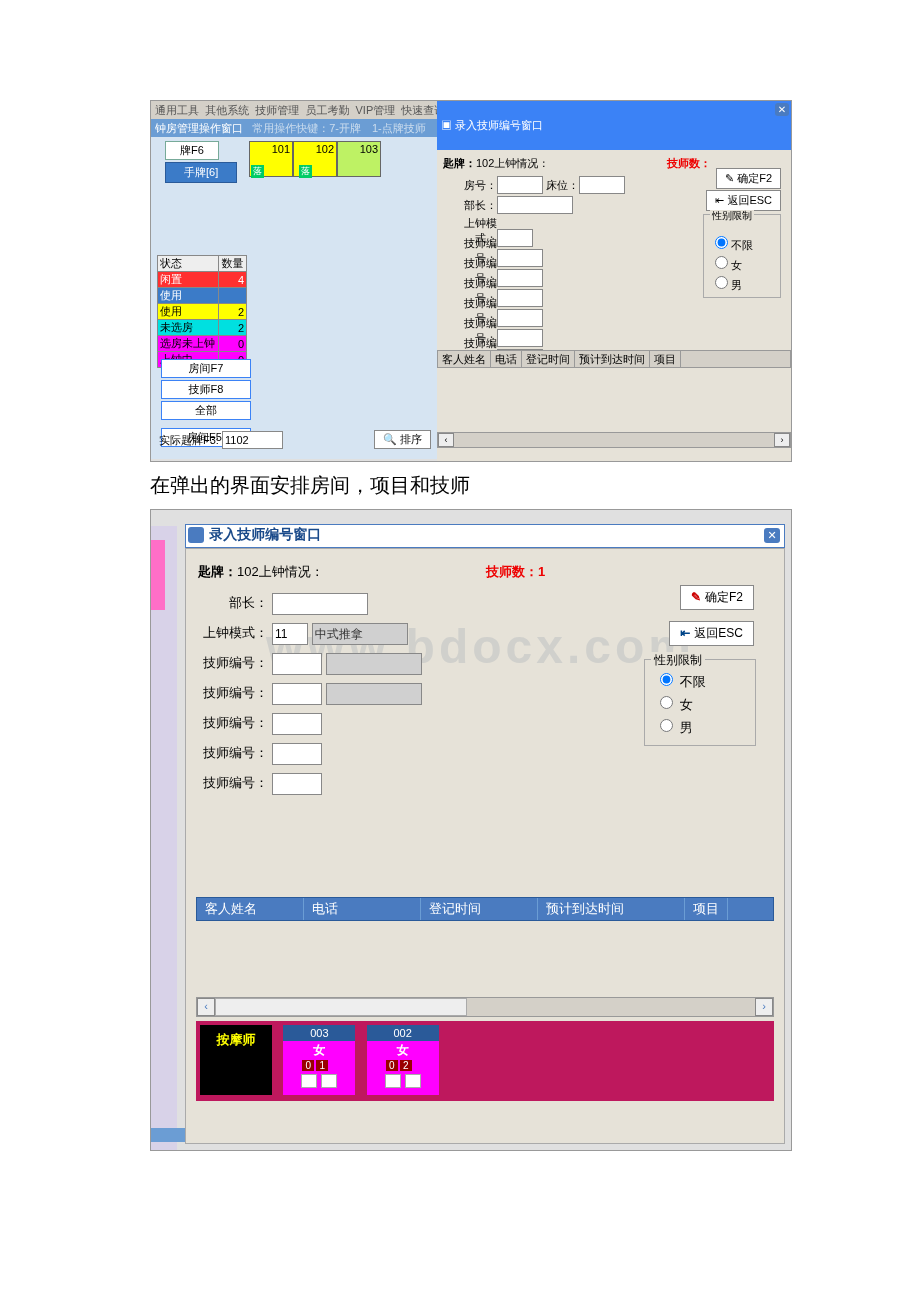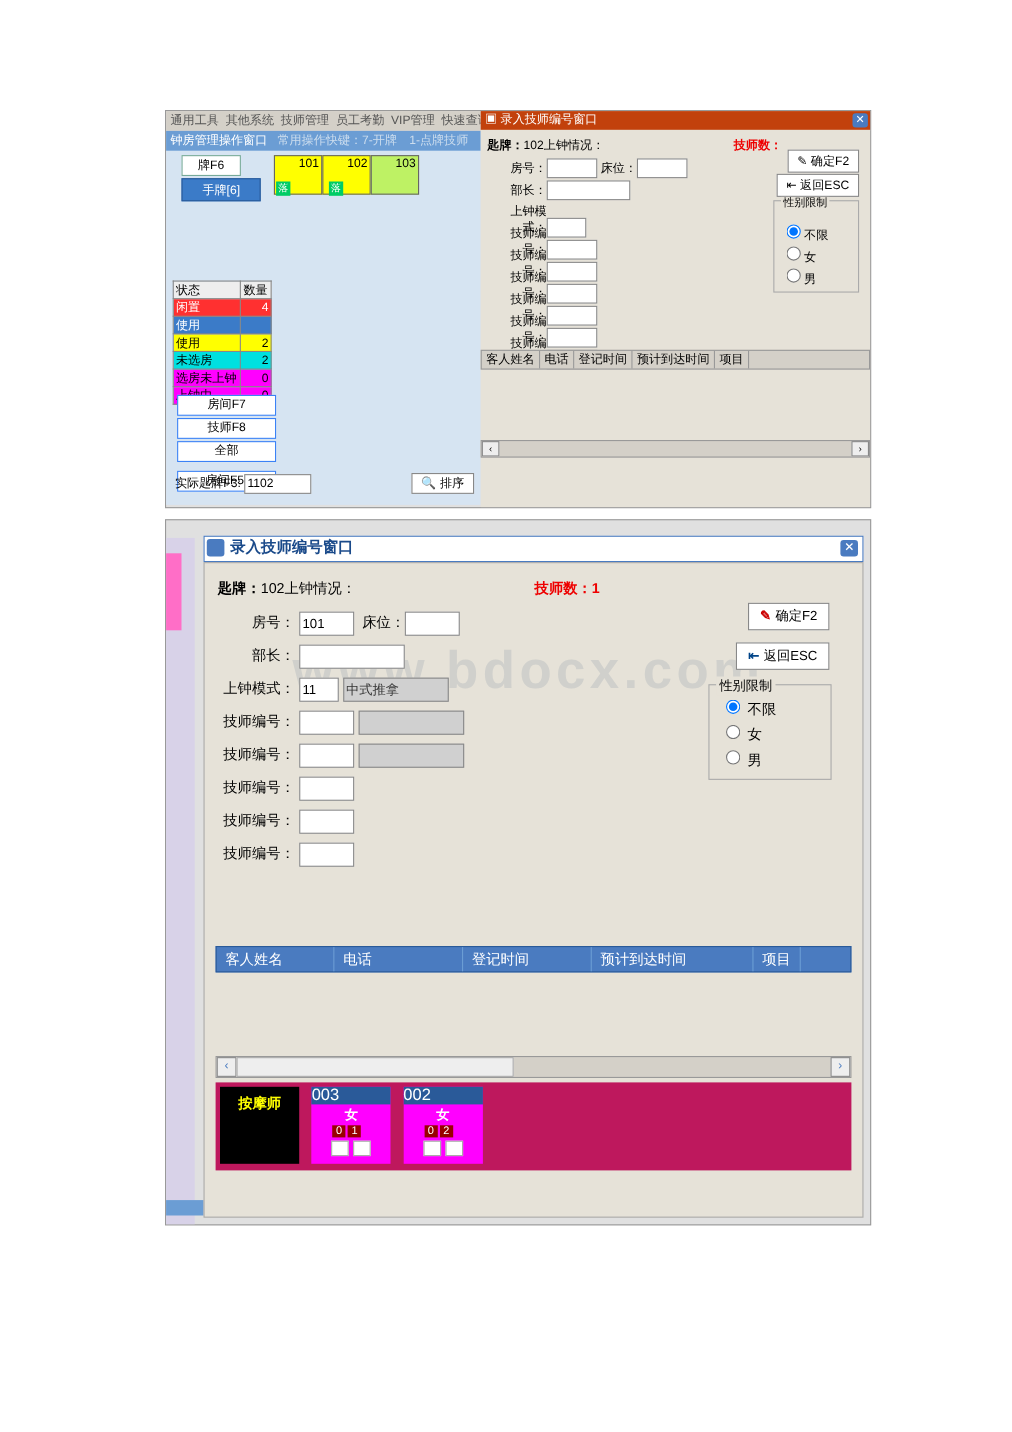--- a/index.html
+++ b/index.html
@@ -23,21 +23,21 @@
 .st-blue{background:#3b7bc8;color:#fff}
 .st-yel{background:#ffff00}
 .st-cyan{background:#00e0e0}
 .st-mag{background:#ff00ff}
 .sidebtns{position:absolute;left:10px;top:240px;width:90px}
 .sidebtns div{background:#fff;border:1px solid #3b82f6;text-align:center;height:17px;line-height:17px;margin-bottom:2px;font-size:11px}
 .footer1{position:absolute;left:8px;bottom:10px;font-size:11px}
 .footer1 input{width:55px;height:14px;font-size:11px;border:1px solid #888}
 .paixu{position:absolute;right:6px;bottom:10px;background:#fff;border:1px solid #888;padding:1px 8px;font-size:11px}
 .rightpane{position:absolute;left:286px;top:0;right:0;height:100%;background:#e6e2d8}
-.rp-title{background:#c2410c;color:#fff;height:17px;line-height:17px;padding:0 4px;font-size:11px}
+.rp-title{background:#3b82f6;color:#fff;height:17px;line-height:17px;padding:16px 4px;font-size:11px}
 .rp-close{position:absolute;right:2px;top:2px;width:14px;height:13px;background:#4a7bc0;color:#fff;text-align:center;line-height:13px;border-radius:3px;font-size:10px}
 .rp-body{padding:4px 6px;font-size:11px;position:relative;height:280px}
 .rp-row{margin:2px 0;height:18px}
 .rp-row label{display:inline-block;width:54px;text-align:right}
 .rp-row input{height:14px;border:1px solid #888;font-size:11px}
 .red{color:#e00;font-weight:bold}
 .okbtn,.escbtn{position:absolute;right:10px;background:#fff;border:1px solid #888;padding:2px 8px;font-size:11px}
 .okbtn{top:18px}.escbtn{top:40px}
 .genderbox{position:absolute;right:10px;top:64px;border:1px solid #aaa;padding:4px 6px;font-size:11px;width:64px}
 .genderbox .t{position:relative;top:-10px;background:#e6e2d8;padding:0 2px;font-size:10px}
@@ -73,21 +73,21 @@
 .s2-gender .t{position:absolute;top:-8px;left:6px;background:#e6e2d8;padding:0 3px;font-size:12px}
 .s2-gender div{margin:2px 0}
 .s2-tblhead{position:absolute;left:10px;right:10px;top:348px;background:#4a7bc0;color:#fff;height:22px;line-height:22px;font-size:13px;border:1px solid #2a5a99}
 .s2-tblhead span{display:inline-block;padding:0 8px;border-right:1px solid #6b9dd4}
 .s2-scroll{position:absolute;left:10px;right:10px;top:448px;height:18px;background:#d4d0c8;border:1px solid #999}
 .s2-scroll .l,.s2-scroll .r{position:absolute;width:16px;height:16px;background:#eee;border:1px solid #888;top:0;text-align:center;line-height:14px;font-size:11px;color:#4a7bc0}
 .s2-scroll .l{left:0}.s2-scroll .r{right:0}
 .s2-scroll .thumb{position:absolute;left:18px;width:250px;height:16px;background:#eee;border:1px solid #aaa;top:0}
 .s2-bottombar{position:absolute;left:10px;right:10px;top:472px;height:80px;background:#be185d}
 .s2-mas{display:inline-block;background:#ff00ff;color:#fff;width:72px;height:70px;margin:4px;vertical-align:top;font-size:12px}
-.s2-mas .hd{background:#2a5a99;color:#fff;height:16px;line-height:16px;font-size:15px}
+.s2-mas .hd{background:#2a5a99;color:#fff;text-align:center;height:16px;line-height:16px;font-size:11px}
 .s2-mas .nm{text-align:center;font-weight:bold;height:18px;line-height:18px}
 .s2-mas .cnt{font-size:10px;padding:0 18px}
 .s2-mas .cnt span{display:inline-block;background:#900;color:#fff;width:12px;text-align:center;margin:1px}
 .s2-mas .sq{text-align:center}
 .s2-mas .sq i{display:inline-block;width:14px;height:12px;background:#fff;border:1px solid #aaa;margin:2px}
 .s2-lab{display:inline-block;background:#000;color:#ff0;width:72px;height:70px;margin:4px;vertical-align:top;font-size:13px;font-weight:bold;text-align:center;line-height:30px}
 </style>
 </head>
 <body>
 
@@ -197,41 +197,41 @@
         <span>客人姓名</span><span>电话</span><span>登记时间</span><span>预计到达时间</span><span>项目</span>
       </div>
       <div class="scroll1">
             <div class="l">‹</div>
             <div class="r">›</div>
           </div>
     </div>
   </div>
 </div>
 
+<div class="caption">在弹出的界面安排房间，项目和技师</div>
 
 <div class="shot2">
   <div class="s2-leftstrip"></div>
   <div class="s2-tab"></div>
   <div class="s2-tab2"></div>
 
   <div class="s2-title">
     <span class="ico"></span>
     <span class="txt">录入技师编号窗口</span>
     <span class="cl">✕</span>
   </div>
 
   <div class="s2-body">
     <div class="wm">www.bdocx.com</div>
 
     <div class="s2-form">
       <div class="row">
         <b>匙牌：</b><span>102上钟情况：</span>
         <span class="s2-red" style="position:absolute;left:300px"><span>技师数：</span><span>1</span></span>
       </div>
-      <div class="row"><label>房号：</label><input class="txt" style="width: 44px;" value="101"> &nbsp;<span>床位：</span><input class="txt" style="width: 44px;"></div>
       <div class="row"><label>部长：</label><input class="txt" style="width: 90px;"></div>
       <div class="row"><label>上钟模式：</label><input class="txt" style="width: 30px;" value="11"> <input class="txt ro" style="width: 90px; font-family: Liberation Serif, serif;" value="中式推拿"></div>
       <div class="row"><label>技师编号：</label><input class="txt" style="width: 44px;"> <input class="txt ro" style="width: 90px;"></div>
       <div class="row"><label>技师编号：</label><input class="txt" style="width: 44px;"> <input class="txt ro" style="width: 90px;"></div>
       <div class="row"><label>技师编号：</label><input class="txt" style="width: 44px;"></div>
       <div class="row"><label>技师编号：</label><input class="txt" style="width: 44px;"></div>
       <div class="row"><label>技师编号：</label><input class="txt" style="width: 44px;"></div>
     </div>
 
     <div class="s2-ok"><span class="ic">✎</span><span>确定F2</span></div>

